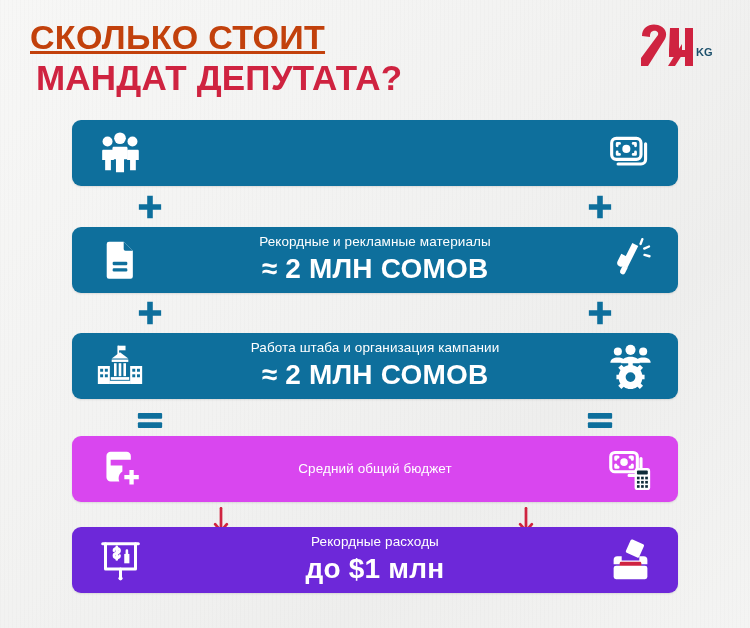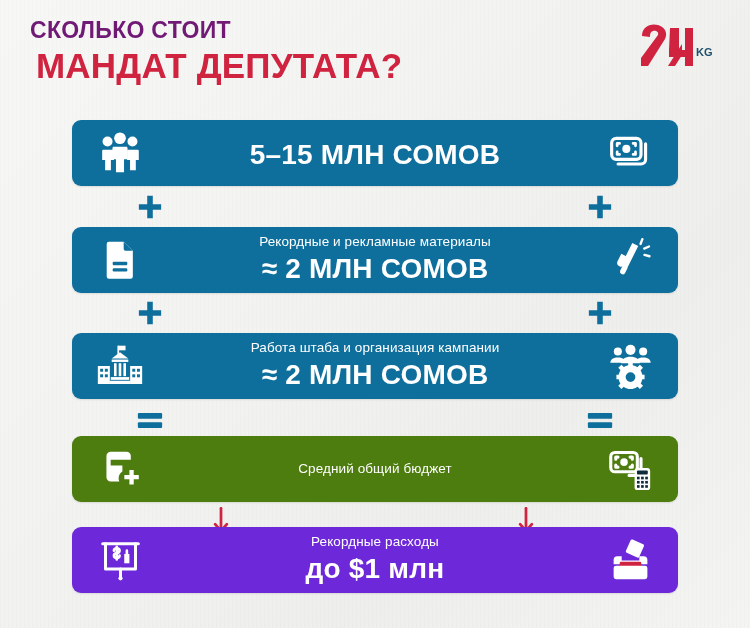--- a/index.html
+++ b/index.html
@@ -29,26 +29,27 @@
     left: 0; top: 0;
     width: 750px;
     height: 112px;
   }
   .title-block {
     position: absolute;
     left: 30px;
     top: 18px;
   }
   .title-line1 {
-    font-size: 23px;
+    font-size: 34px;
     font-weight: bold;
     letter-spacing: 0.3px;
-    color: #701a75;
+    color: #c2410c;
     line-height: 1.12;
     white-space: nowrap;
+    text-decoration: underline;
   }
   .title-line2 {
     font-size: 35px;
     font-weight: bold;
     letter-spacing: 0.2px;
     color: #cf2340;
     line-height: 1.12;
     white-space: nowrap;
     margin-top: 2px;
     margin-left: 6px;
@@ -69,21 +70,21 @@
     left: 72px;
     width: 606px;
     height: 66px;
     border-radius: 9px;
     box-shadow: 0 1px 2px rgba(0,0,0,0.10);
     display: flex;
     align-items: center;
     box-sizing: border-box;
   }
   .row.blue  { background: #0e6f9c; }
-  .row.navy  { background: #4d7c0f; }
+  .row.navy  { background: #d946ef; }
   .row.red   { background: #6d28d9; }
 
   .row-icon {
     width: 96px;
     flex: 0 0 96px;
     display: flex;
     align-items: center;
     justify-content: center;
   }
   .row-icon.right { justify-content: center; }
@@ -166,21 +167,20 @@
       <svg viewBox="0 0 48 48" width="46" height="46" fill="#ffffff">
         <circle cx="11" cy="12" r="5.2"></circle>
         <path d="M5.6 20.5h10.8c.7 0 1.2.6 1.2 1.3v9.4h-3.1V42H8.5V31.2H5.4v-9.4c0-.7.5-1.3 1.2-1.3z"></path>
         <circle cx="37" cy="12" r="5.2"></circle>
         <path d="M31.6 20.5h10.8c.7 0 1.2.6 1.2 1.3v9.4h-3.1V42h-6V31.2h-3.1v-9.4c0-.7.5-1.3 1.2-1.3z"></path>
         <circle cx="24" cy="8.6" r="6.1"></circle>
         <path d="M17.6 17.6h12.8c.9 0 1.5.7 1.5 1.6v11.2h-3.7V44h-8.4V30.4h-3.7V19.2c0-.9.6-1.6 1.5-1.6z"></path>
       </svg>
     </div>
     <div class="row-text">
-      <div class="row-amount">5–15 МЛН СОМОВ</div>
     </div>
     <div class="row-icon right">
       <svg viewBox="0 0 48 48" width="44" height="44" fill="none" stroke="#ffffff" stroke-width="3.4" stroke-linecap="round" stroke-linejoin="round">
         <rect x="4" y="8" width="32" height="23" rx="5"></rect>
         <circle cx="20" cy="19.5" r="4.4" fill="#ffffff" stroke="none"></circle>
         <path d="M10 13.5h2.6M10 13.5v2.6M30 13.5h-2.6M30 13.5v2.6M10 25.5h2.6M10 25.5v-2.6M30 25.5h-2.6M30 25.5v-2.6" stroke-width="3"></path>
         <path d="M41 14v17a5 5 0 0 1-5 5H11"></path>
       </svg>
     </div>
   </div>

